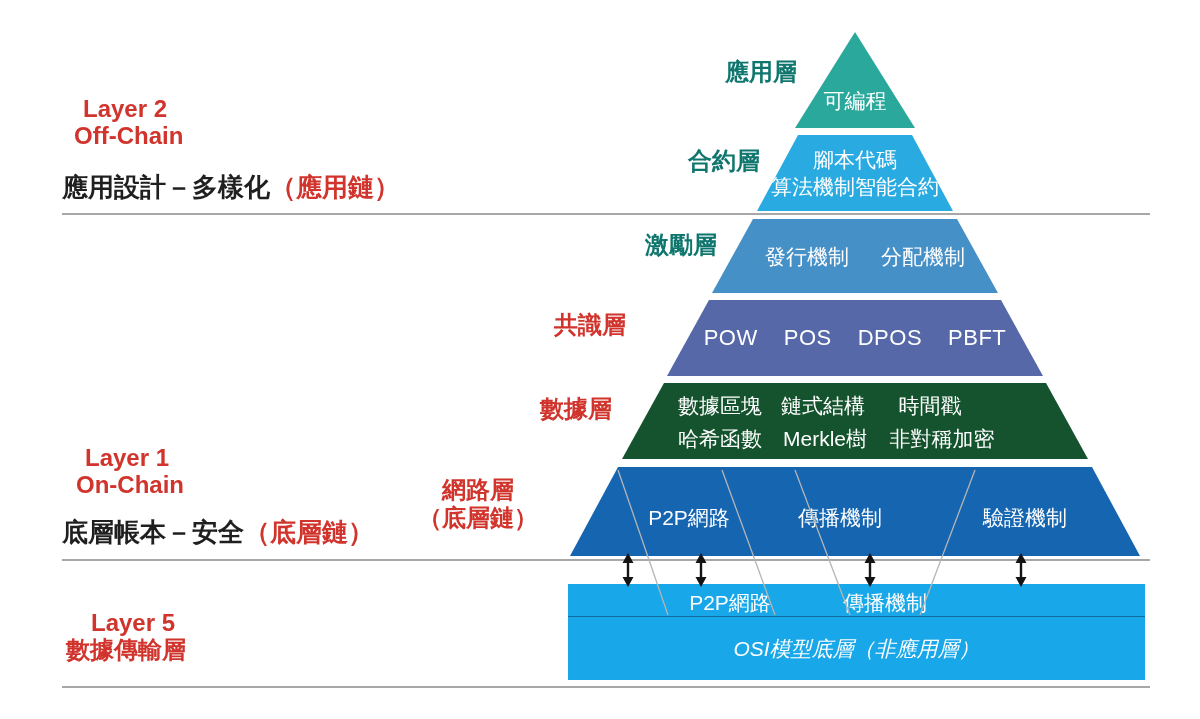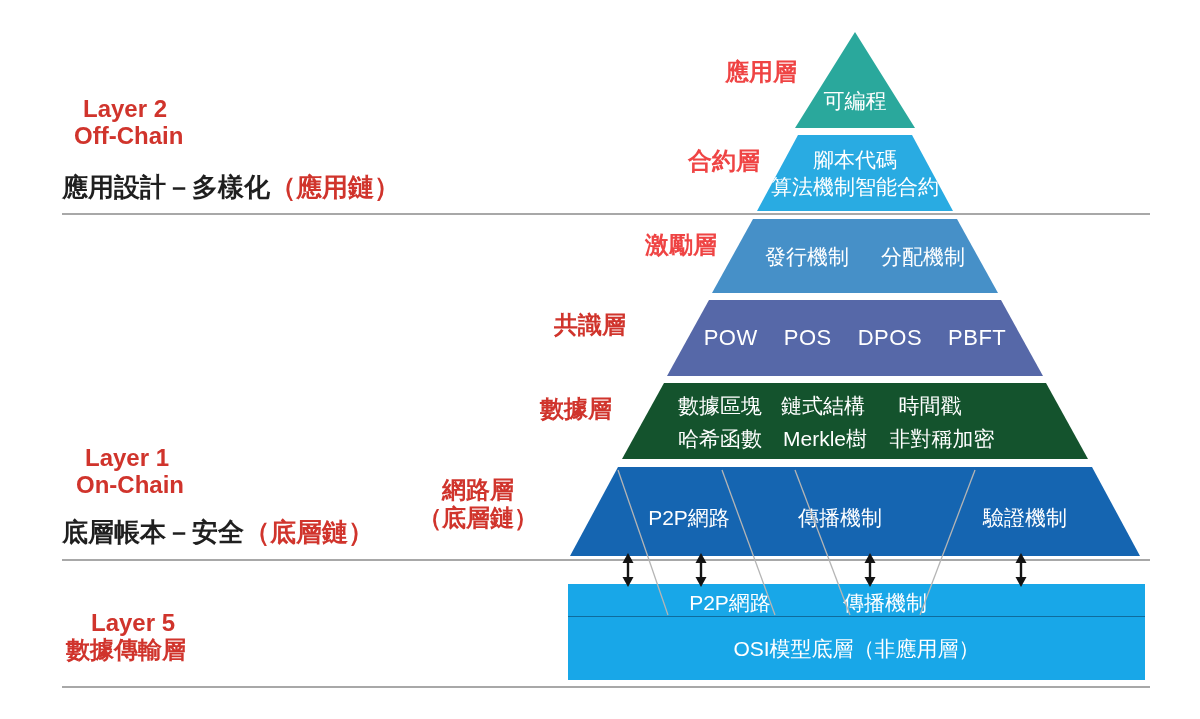--- a/index.html
+++ b/index.html
@@ -9,21 +9,21 @@
   }
   
   .sep{position:absolute;left:62px;width:1088px;height:0;border-top:2px solid #a8a8a8;}
   
   .ltitle{position:absolute;color:#d0342c;font-size:24px;line-height:27px;font-weight:600;white-space:nowrap;}
   .ltitle .ind8{padding-left:9px;}
   .ltitle .ind24{padding-left:25px;}
   .ldesc{position:absolute;font-size:26px;font-weight:600;color:#1f1f1f;white-space:nowrap;}
   .red{color:#d0342c;}
   
-  .olabel{position:absolute;font-size:24px;font-weight:600;color:#ef4444;white-space:nowrap;text-align:center;line-height:28px;}
+  .olabel{position:absolute;font-size:24px;font-weight:600;color:#0f766e;white-space:nowrap;text-align:center;line-height:28px;}
   .olabel.red{color:#d0342c;}
   
   .band{position:absolute;color:#ffffff;font-weight:500;}
   .band .abs{position:absolute;transform:translateX(-50%);white-space:nowrap;font-size:21px;}
   .b1{left:795px;top:32px;width:120px;height:96px;background:#2aa89c;
       clip-path:polygon(50% 0,100% 100%,0 100%);
       display:flex;align-items:flex-end;justify-content:center;padding-bottom:13px;box-sizing:border-box;font-size:21px;}
   .b2{left:757px;top:135px;width:196px;height:76px;background:#29abe2;
       clip-path:polygon(41px 0,155px 0,196px 100%,0 100%);
       display:flex;flex-direction:column;align-items:center;justify-content:center;line-height:27px;font-size:21px;}
@@ -35,21 +35,21 @@
       display:flex;align-items:center;justify-content:center;gap:26px;font-size:22px;letter-spacing:.5px;}
   .b5{left:622px;top:383px;width:466px;height:76px;background:#14532d;
       clip-path:polygon(42px 0,424px 0,466px 100%,0 100%);font-size:21px;}
   .b6{left:570px;top:467px;width:570px;height:89px;background:#1565b1;
       clip-path:polygon(48px 0,522px 0,570px 100%,0 100%);font-size:21px;}
   .b6 .abs{top:37px;}
   
   .base{position:absolute;left:568px;top:584px;width:577px;height:96px;background:#18a7e8;color:#fff;font-weight:500;}
   .base .abs{position:absolute;transform:translateX(-50%);white-space:nowrap;font-size:21px;top:5px;}
   .base .divider{position:absolute;left:0;top:32px;width:100%;height:0;border-top:1.5px solid rgba(10,60,95,.55);}
-  .base .caption{position:absolute;left:0;top:33px;width:100%;height:63px;display:flex;align-items:center;justify-content:center;font-size:21px;}
+  .base .caption{position:absolute;left:0;top:33px;width:100%;height:63px;display:flex;align-items:center;justify-content:center;font-size:21px;font-style:italic;}
   svg.overlay{position:absolute;left:0;top:0;pointer-events:none;}
 </style>
 </head>
 <body>
 
 <div class="canvas">
 
   <div class="sep" style="top:213px"></div>
   <div class="sep" style="top:559px"></div>
   <div class="sep" style="top:686px"></div>

